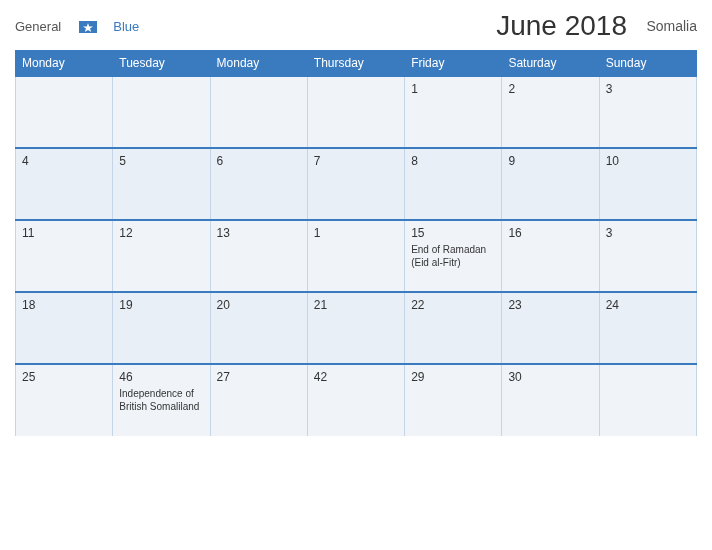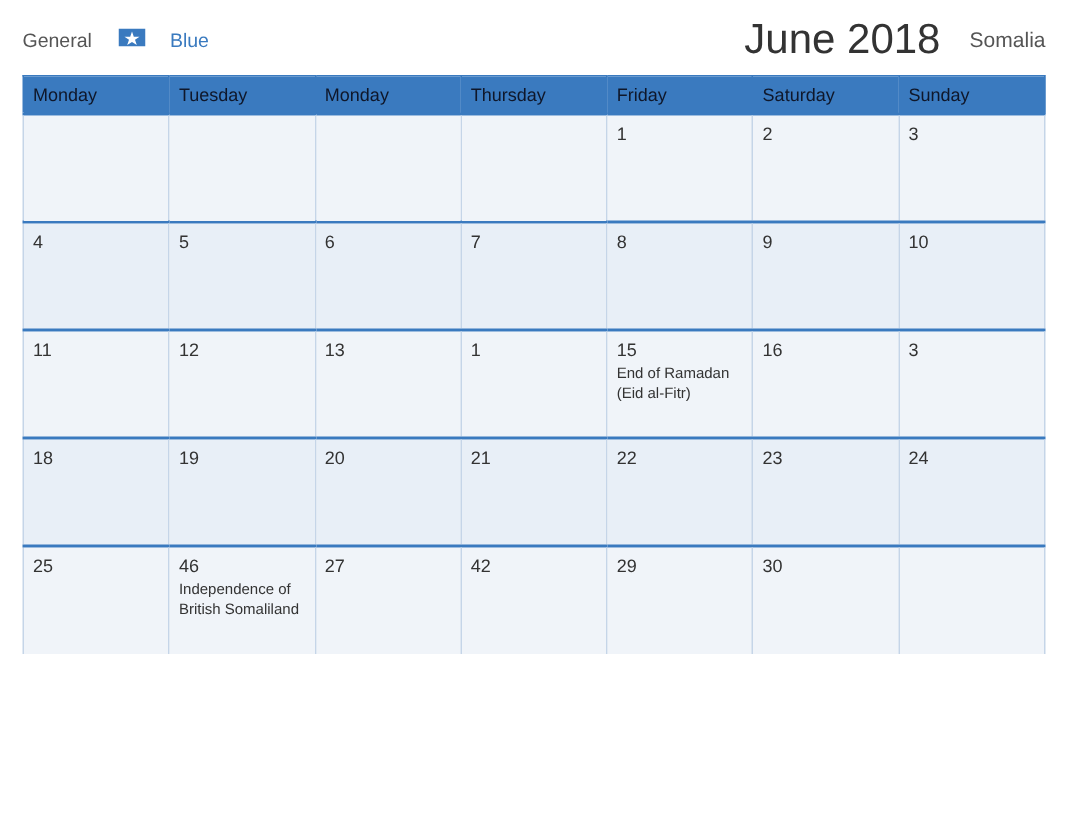--- a/index.html
+++ b/index.html
@@ -17,21 +17,21 @@
       padding: 10px 15px;
     }
     .header {
       display: flex;
       align-items: center;
       justify-content: space-between;
       margin-bottom: 8px;
     }
     .logo {
       display: flex;
-      align-items: center;
+      align-items: flex-end;
       font-size: 13px;
       gap: 16px;
     }
     .logo-general {
       color: #555;
       font-size: 13px;
     }
     .logo-blue {
       color: #3a7abf;
       font-size: 13px;
@@ -57,21 +57,21 @@
       min-width: 70px;
     }
     .calendar {
       width: 100%;
       border-collapse: collapse;
     }
     .calendar thead tr {
       background-color: #3a7abf;
     }
     .calendar thead th {
-      color: #0f172a;
+      color: #ffffff;
       font-size: 12px;
       font-weight: normal;
       padding: 5px 6px;
       text-align: left;
       border: 1px solid #3a7abf;
       width: 14.28%;
     }
     .calendar tbody tr {
       background-color: #f0f4f9;
     }

